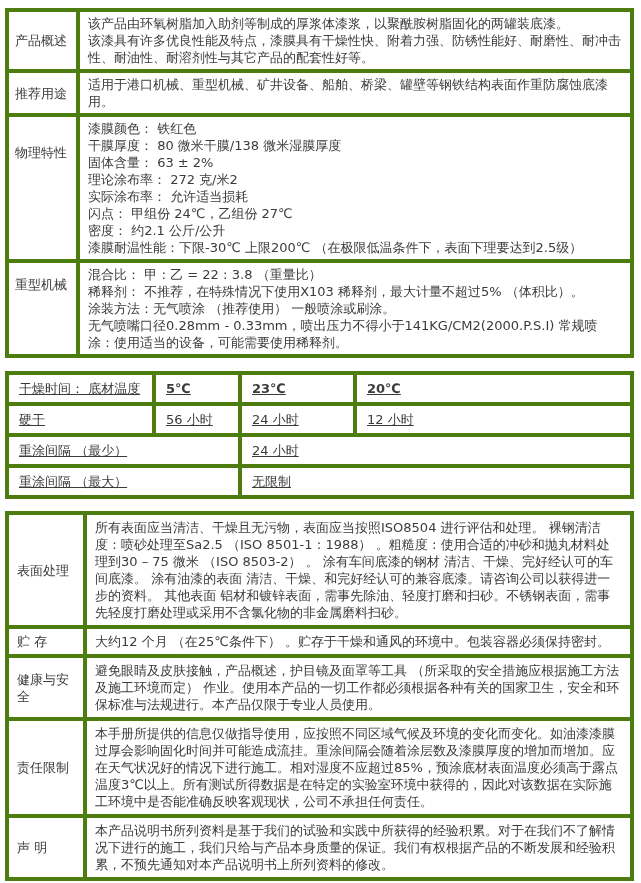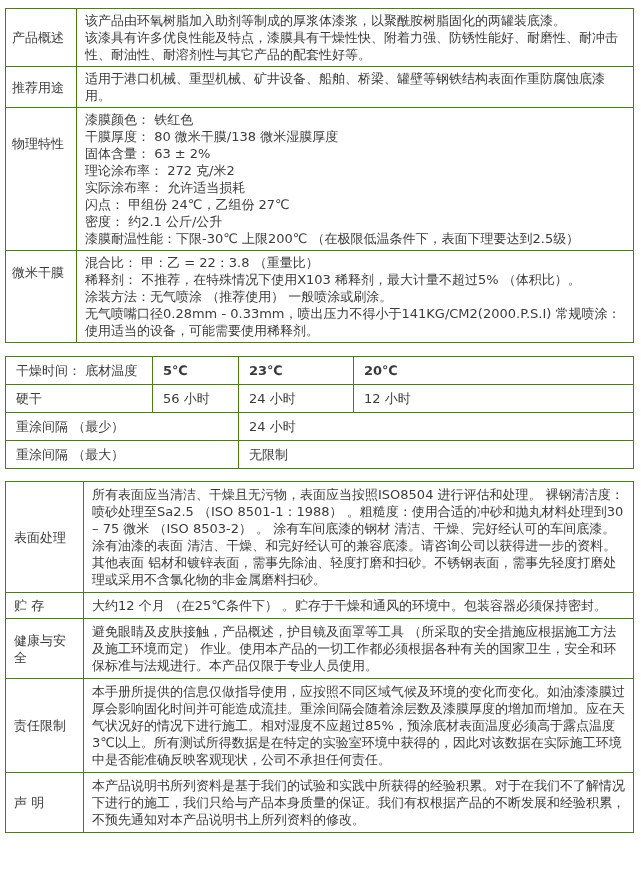--- a/index.html
+++ b/index.html
@@ -17,24 +17,24 @@
   table {
     border-collapse: collapse;
     table-layout: fixed;
     width: 629px;
     margin-left: 5px;
     color: #3b3b3b;
     font-size: 13px;
     line-height: 17px;
   }
   .t1 { margin-top: 8px; }
-  .t2 { margin-top: 13px; }
+  .t2 { margin-top: 13px; text-decoration: underline; }
   .t3 { margin-top: 12px; }
   td, th {
-    border: 1px solid #4d7c0f;
+    border: 4px solid #4d7c0f;
     padding: 3px 8px;
     vertical-align: top;
     word-break: break-all;
     overflow-wrap: break-word;
   }
   td.label {
     vertical-align: middle;
     padding-left: 6px;
     padding-right: 2px;
   }
@@ -73,21 +73,21 @@
         <td class="content">漆膜颜色： 铁红色
 干膜厚度： 80 微米干膜/138 微米湿膜厚度
 固体含量： 63 ± 2%
 理论涂布率： 272 克/米2
 实际涂布率： 允许适当损耗
 闪点： 甲组份 24℃，乙组份 27℃
 密度： 约2.1 公斤/公升
 漆膜耐温性能：下限-30℃ 上限200℃ （在极限低温条件下，表面下理要达到2.5级）</td>
       </tr>
       <tr>
-        <td class="label label-upper2">微米干膜</td>
+        <td class="label label-upper2">重型机械</td>
         <td class="content">混合比： 甲：乙 = 22：3.8 （重量比）
 稀释剂： 不推荐，在特殊情况下使用X103 稀释剂，最大计量不超过5% （体积比）。
 涂装方法：无气喷涂 （推荐使用） 一般喷涂或刷涂。
 无气喷嘴口径0.28mm - 0.33mm，喷出压力不得小于141KG/CM2(2000.P.S.I) 常规喷涂：使用适当的设备，可能需要使用稀释剂。</td>
       </tr>
     </tbody>
   </table>
 
   <table class="t2">
     <colgroup>

